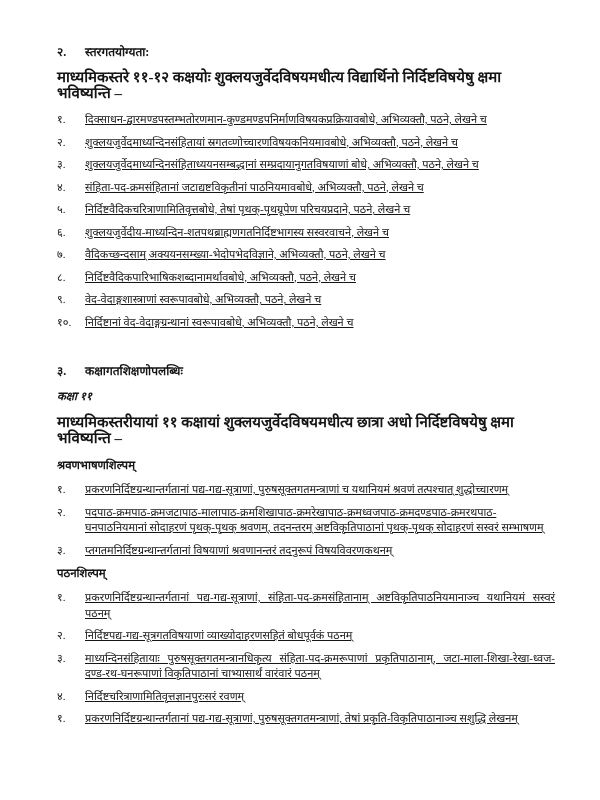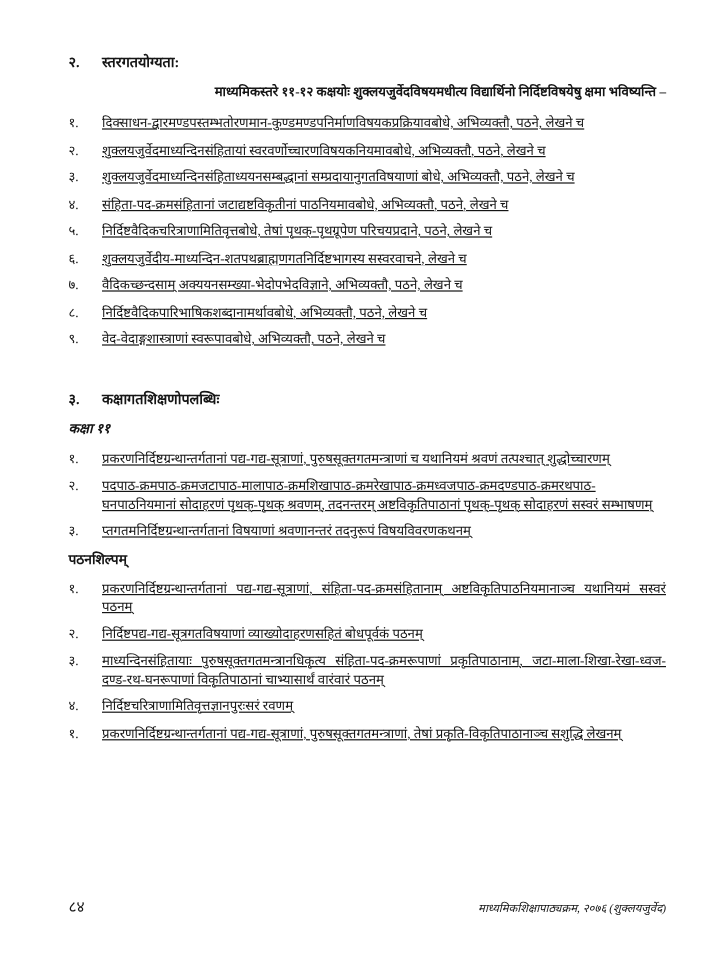--- a/index.html
+++ b/index.html
@@ -19,25 +19,24 @@
   }
   .sec-heading {
     display: flex;
     font-size: 12px;
     font-weight: bold;
     line-height: 16px;
     margin-bottom: 9px;
   }
   .sec-heading .num-col { flex: 0 0 28px; }
   .intro {
-    font-size: 11px;
+    font-size: 15px;
     font-weight: bold;
     line-height: 16px;
     margin: 0 0 11px 0;
-    text-align: right;
   }
   .list { margin: 0 0 0 0; }
   .item {
     display: flex;
     font-size: 11px;
     line-height: 15.5px;
     margin-bottom: 7px;
   }
   .item .num-col { flex: 0 0 28px; }
   .item .txt {
@@ -85,21 +84,21 @@
   </div>
   <p class="intro">माध्यमिकस्तरे ११-१२ कक्षयोः शुक्लयजुर्वेदविषयमधीत्य विद्यार्थिनो निर्दिष्टविषयेषु क्षमा भविष्यन्ति –</p>
 
   <div class="list">
     <div class="item">
       <span class="num-col">१.</span>
       <span class="txt">दिक्साधन-द्वारमण्डपस्तम्भतोरणमान-कुण्डमण्डपनिर्माणविषयकप्रक्रियावबोधे, अभिव्यक्तौ, पठने, लेखने च</span>
     </div>
     <div class="item">
       <span class="num-col">२.</span>
-      <span class="txt">शुक्लयजुर्वेदमाध्यन्दिनसंहितायां स्वरवर्णोच्चारणविषयकनियमावबोधे, अभिव्यक्तौ, पठने, लेखने च</span>
+      <span class="txt">शुक्लयजुर्वेदमाध्यन्दिनसंहितायां स्रगतव्णोच्चारणविषयकनियमावबोधे, अभिव्यक्तौ, पठने, लेखने च</span>
     </div>
     <div class="item">
       <span class="num-col">३.</span>
       <span class="txt">शुक्लयजुर्वेदमाध्यन्दिनसंहिताध्ययनसम्बद्धानां सम्प्रदायानुगतविषयाणां बोधे, अभिव्यक्तौ, पठने, लेखने च</span>
     </div>
     <div class="item">
       <span class="num-col">४.</span>
       <span class="txt">संहिता-पद-क्रमसंहितानां जटाद्यष्टविकृतीनां पाठनियमावबोधे, अभिव्यक्तौ, पठने, लेखने च</span>
     </div>
     <div class="item">
@@ -115,30 +114,36 @@
       <span class="txt">वैदिकच्छन्दसाम् अक्ययनसम्ख्या-भेदोपभेदविज्ञाने, अभिव्यक्तौ, पठने, लेखने च</span>
     </div>
     <div class="item">
       <span class="num-col">८.</span>
       <span class="txt">निर्दिष्टवैदिकपारिभाषिकशब्दानामर्थावबोधे, अभिव्यक्तौ, पठने, लेखने च</span>
     </div>
     <div class="item">
       <span class="num-col">९.</span>
       <span class="txt">वेद-वेदाङ्गशास्त्राणां स्वरूपावबोधे, अभिव्यक्तौ, पठने, लेखने च</span>
     </div>
+    <div class="item">
+      <span class="num-col">१०.</span>
+      <span class="txt">निर्दिष्टानां वेद-वेदाङ्गग्रन्थानां स्वरूपावबोधे, अभिव्यक्तौ, पठने, लेखने च</span>
+    </div>
   </div>
 
   <div class="gap-lg"></div>
 
   <div class="sec-heading">
     <span class="num-col">३.</span>
     <span>कक्षागतशिक्षणोपलब्धिः</span>
   </div>
   <p class="class-label">कक्षा ११</p>
+  <p class="intro">माध्यमिकस्तरीयायां ११ कक्षायां शुक्लयजुर्वेदविषयमधीत्य छात्रा अधो निर्दिष्टविषयेषु क्षमा भविष्यन्ति –</p>
 
+  <p class="sub-heading">श्रवणभाषणशिल्पम्</p>
   <div class="list">
     <div class="item">
       <span class="num-col">१.</span>
       <span class="txt">प्रकरणनिर्दिष्टग्रन्थान्तर्गतानां पद्य-गद्य-सूत्राणां, पुरुषसूक्तगतमन्त्राणां च यथानियमं श्रवणं तत्पश्चात् शुद्धोच्चारणम्</span>
     </div>
     <div class="item">
       <span class="num-col">२.</span>
       <span class="txt">पदपाठ-क्रमपाठ-क्रमजटापाठ-मालापाठ-क्रमशिखापाठ-क्रमरेखापाठ-क्रमध्वजपाठ-क्रमदण्डपाठ-क्रमरथपाठ-घनपाठनियमानां सोदाहरणं पृथक्-पृथक् श्रवणम्, तदनन्तरम् अष्टविकृतिपाठानां पृथक्-पृथक् सोदाहरणं सस्वरं सम्भाषणम्</span>
     </div>
     <div class="item">
@@ -167,18 +172,14 @@
     </div>
   </div>
 
   <div class="list">
     <div class="item">
       <span class="num-col">१.</span>
       <span class="txt">प्रकरणनिर्दिष्टग्रन्थान्तर्गतानां पद्य-गद्य-सूत्राणां, पुरुषसूक्तगतमन्त्राणां, तेषां प्रकृति-विकृतिपाठानाञ्च सशुद्धि लेखनम्</span>
     </div>
   </div>
 
-  <div class="footer">
-    <span class="page-num">८४</span>
-    <span class="source">माध्यमिकशिक्षापाठ्यक्रम, २०७६ (शुक्लयजुर्वेद)</span>
-  </div>
 
 </div>
 
 </body></html>

